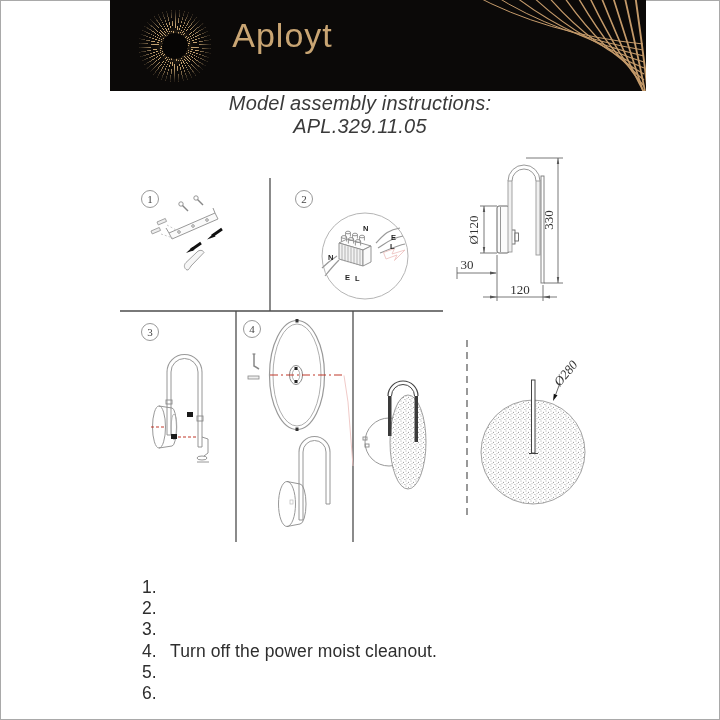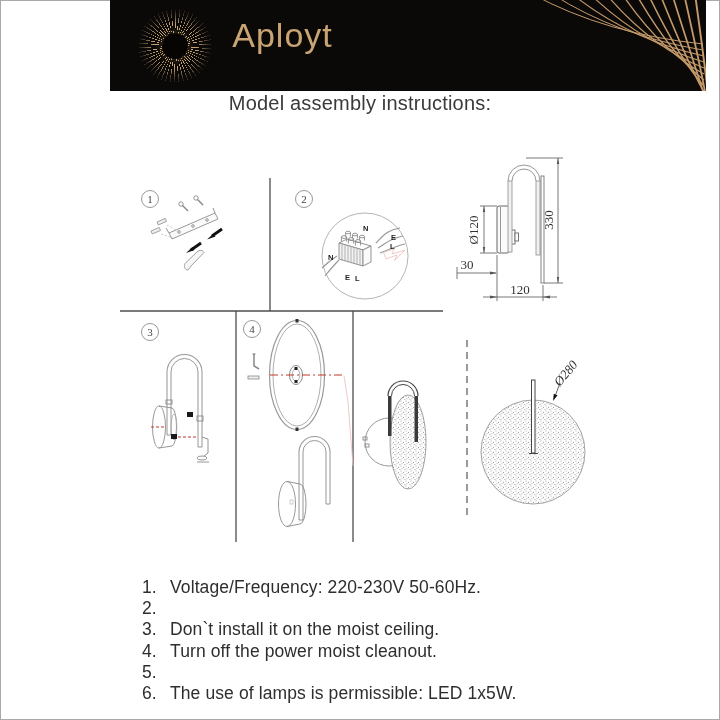--- a/index.html
+++ b/index.html
@@ -1,31 +1,31 @@
 <!DOCTYPE html>
 <html><head>
 <meta charset="utf-8">
 <style>
   html,body{margin:0;padding:0;background:#fff;}
   .page{position:relative;width:720px;height:720px;background:#fff;overflow:hidden;
         font-family:"Liberation Sans",sans-serif;box-shadow:inset 0 0 0 1px #a9a9a9;}
   
-  .banner{position:absolute;left:110px;top:0;width:596px;height:91px;background:#0b0908;overflow:hidden;}
+  .banner{position:absolute;left:110px;top:0;width:536px;height:91px;background:#0b0908;overflow:hidden;}
   .star-rays{position:absolute;left:29px;top:10px;width:72px;height:72px;border-radius:50%;
     background:repeating-conic-gradient(rgba(208,172,120,.95) 0deg 1.6deg, rgba(11,9,8,0) 1.6deg 7.2deg);}
   .star-fade{position:absolute;left:29px;top:10px;width:72px;height:72px;border-radius:50%;
     background:radial-gradient(circle, rgba(11,9,8,0) 42%, #0b0908 72%);}
   .star-core{position:absolute;left:52px;top:33px;width:26px;height:26px;border-radius:50%;
     background:#060504;box-shadow:0 0 9px rgba(205,168,110,.35);}
   .brand{position:absolute;left:120px;top:16px;width:105px;text-align:center;color:#c9a573;
     font-size:34px;font-weight:400;letter-spacing:1px;}
   .rays-svg{position:absolute;right:0;top:0;}
   
   .heading{position:absolute;left:0;top:92px;width:720px;text-align:center;color:#3a3a3a;}
-  .heading .t{font-size:20px;line-height:23px;letter-spacing:.2px;}
+  .heading .t{font-size:20px;line-height:23px;letter-spacing:.2px;font-style:italic;}
   
   .diagram{position:absolute;left:95px;top:140px;width:530px;height:437px;}
   .dline{stroke:#4c4c4c;stroke-width:1.3;}
   .thin{stroke:#999;stroke-width:1;fill:none;}
   .thin2{stroke:#8a8a8a;stroke-width:.9;fill:none;}
   .dim{stroke:#555;stroke-width:.8;fill:none;}
   .dimtxt{font-family:"Liberation Serif",serif;font-size:13px;fill:#333;}
   .wire{font-family:"Liberation Sans",sans-serif;font-size:7.5px;font-weight:bold;fill:#222;}
   .stepnum{font-family:"Liberation Serif",serif;font-size:11px;fill:#444;}
   .red{stroke:#c0392b;stroke-width:1.1;fill:none;}
@@ -58,20 +58,21 @@
         <path d="M574,-6 Q602,64 618,92" stroke-width="1.6"></path>
         <path d="M586,-6 Q610,70 619,97" stroke-width="1.7"></path>
         <path d="M598,-6 Q616,74 620,97" stroke-width="1.8"></path>
         <path d="M609,-6 Q621,80 622,97" stroke-width="1.9"></path>
       </g>
     </svg>
   </div>
 
   <div class="heading">
     <div class="t">Model assembly instructions:</div>
+    <div class="t">APL.329.11.05</div>
   </div>
 
   <div class="diagram">
     <svg width="530" height="437" viewBox="0 0 530 437">
       <defs>
         <pattern id="stip" width="5" height="5" patternUnits="userSpaceOnUse">
           <rect width="5" height="5" fill="#ffffff"></rect>
           <circle cx="1" cy="1" r="0.45" fill="#555"></circle>
           <circle cx="3.5" cy="2.2" r="0.5" fill="#777"></circle>
           <circle cx="2" cy="3.8" r="0.45" fill="#666"></circle>
@@ -292,35 +293,32 @@
         <line x1="465" y1="243" x2="460.7" y2="254.5" stroke="#555" stroke-width=".9"></line>
         <polygon points="458,261 462.5,255.3 458.8,253.8" fill="#111"></polygon>
         <text class="dimtxt" transform="translate(474,236) rotate(-50)" text-anchor="middle" font-size="12.5" font-style="italic">Ø280</text>
       </g>
     </svg>
   </div>
 
   <div class="instructions">
     <div class="row">
       <span class="num">1.</span>
-      <span>Voltage/Frequency: 220-230V 50-60Hz.</span>
     </div>
     <div class="row">
       <span class="num">2.</span>
     </div>
     <div class="row">
       <span class="num">3.</span>
-      <span>Don`t install it on the moist ceiling.</span>
     </div>
     <div class="row">
       <span class="num">4.</span>
       <span>Turn off the power moist cleanout.</span>
     </div>
     <div class="row">
       <span class="num">5.</span>
     </div>
     <div class="row">
       <span class="num">6.</span>
-      <span>The use of lamps is permissible: LED 1x5W.</span>
     </div>
   </div>
 
 </div>
 
 </body></html>

